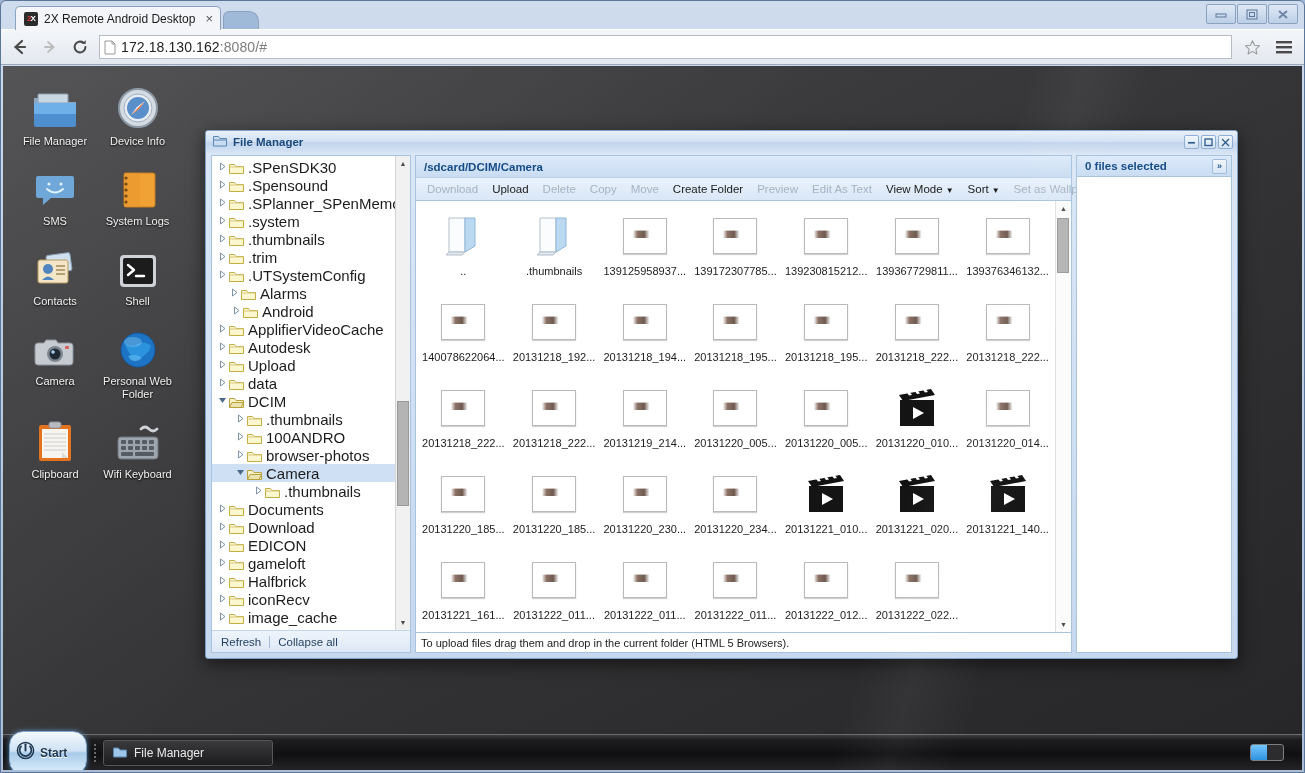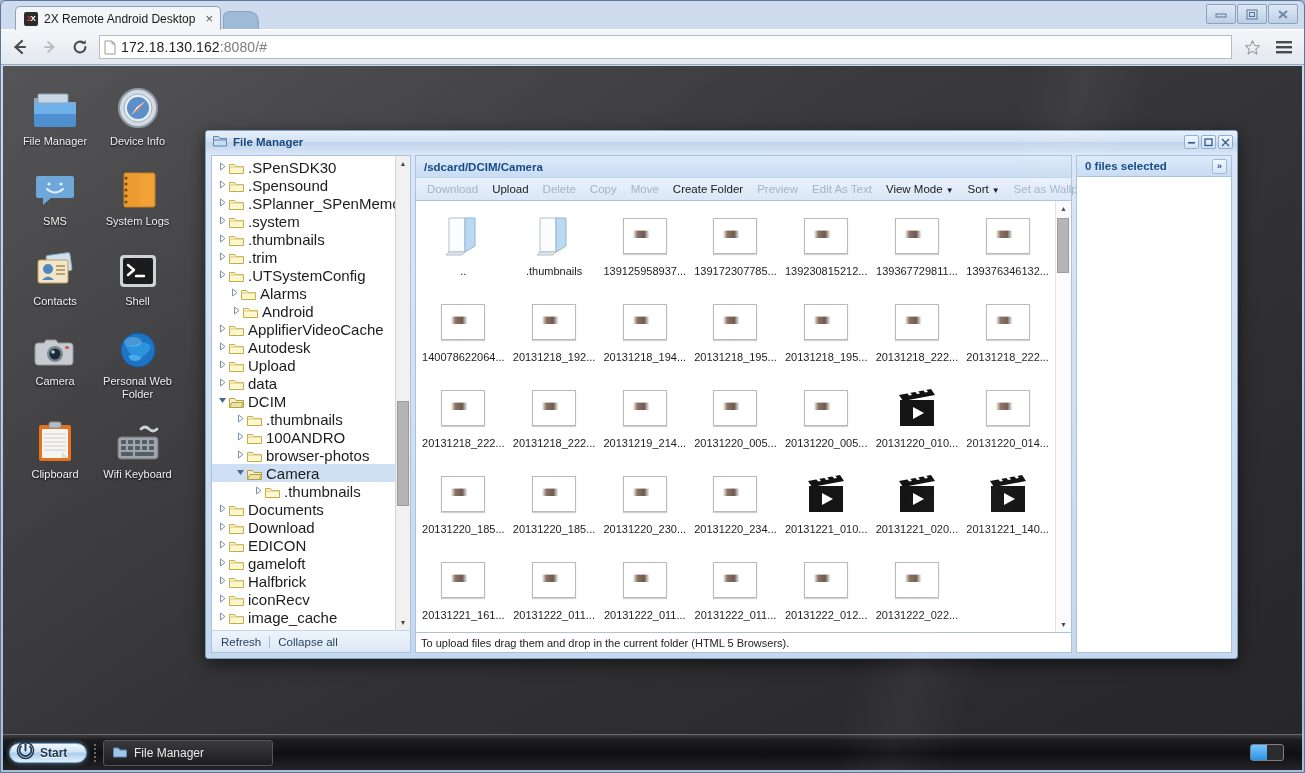--- a/index.html
+++ b/index.html
@@ -94,21 +94,21 @@
   }
 
   
   #taskbar {
     position:absolute; left:0; right:0; bottom:0; height:36px;
     background:linear-gradient(to bottom,#3c3c3e 0%,#1d1d1f 14%,#101012 55%,#242426 100%);
     border-top:1px solid #6a6a6c;
     display:flex; align-items:center; padding:0 6px;
   }
   #startbtn {
-    height:20px; min-width:78px; border-radius:14px;
+    height:44px; min-width:78px; border-radius:14px;
     background:linear-gradient(to bottom,#f3f8fd 0%,#cfe3f5 45%,#a8cbea 50%,#dff0fd 100%);
     border:1px solid #7ea7cd; display:flex; align-items:center; gap:5px;
     padding:0 12px 0 6px; box-shadow:0 0 5px rgba(120,190,255,.6);
   }
   #startbtn .slbl { font-size:12px; font-weight:bold; color:#20384f; text-shadow:0 1px 0 #fff; }
   .tb-sep { width:2px; height:18px; margin:0 7px;
     background:repeating-linear-gradient(to bottom,#6a6a6c 0 2px, transparent 2px 4px); }
   .taskitem {
     height:26px; min-width:170px; border-radius:3px;
     background:linear-gradient(to bottom,#3a3a3c,#1c1c1e);

